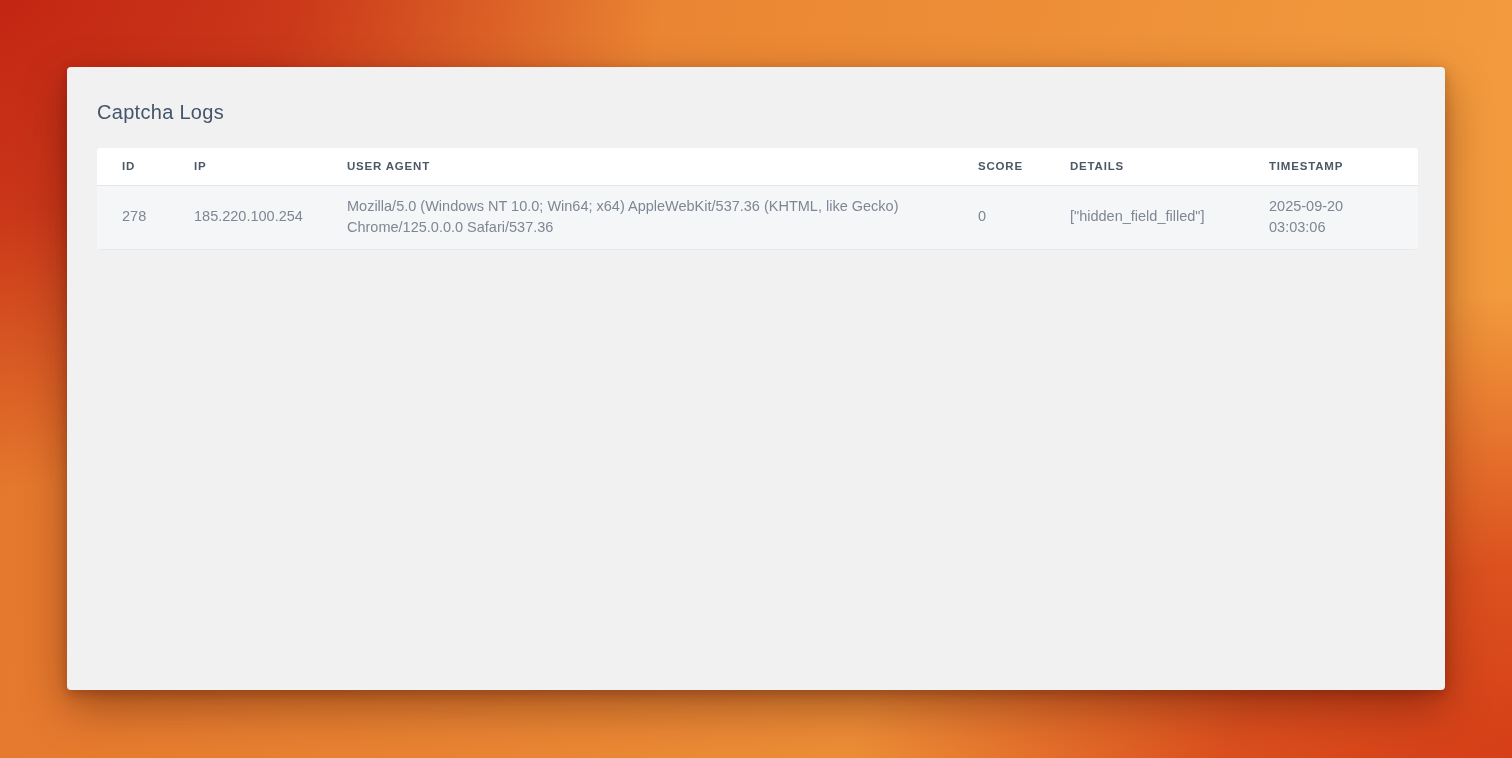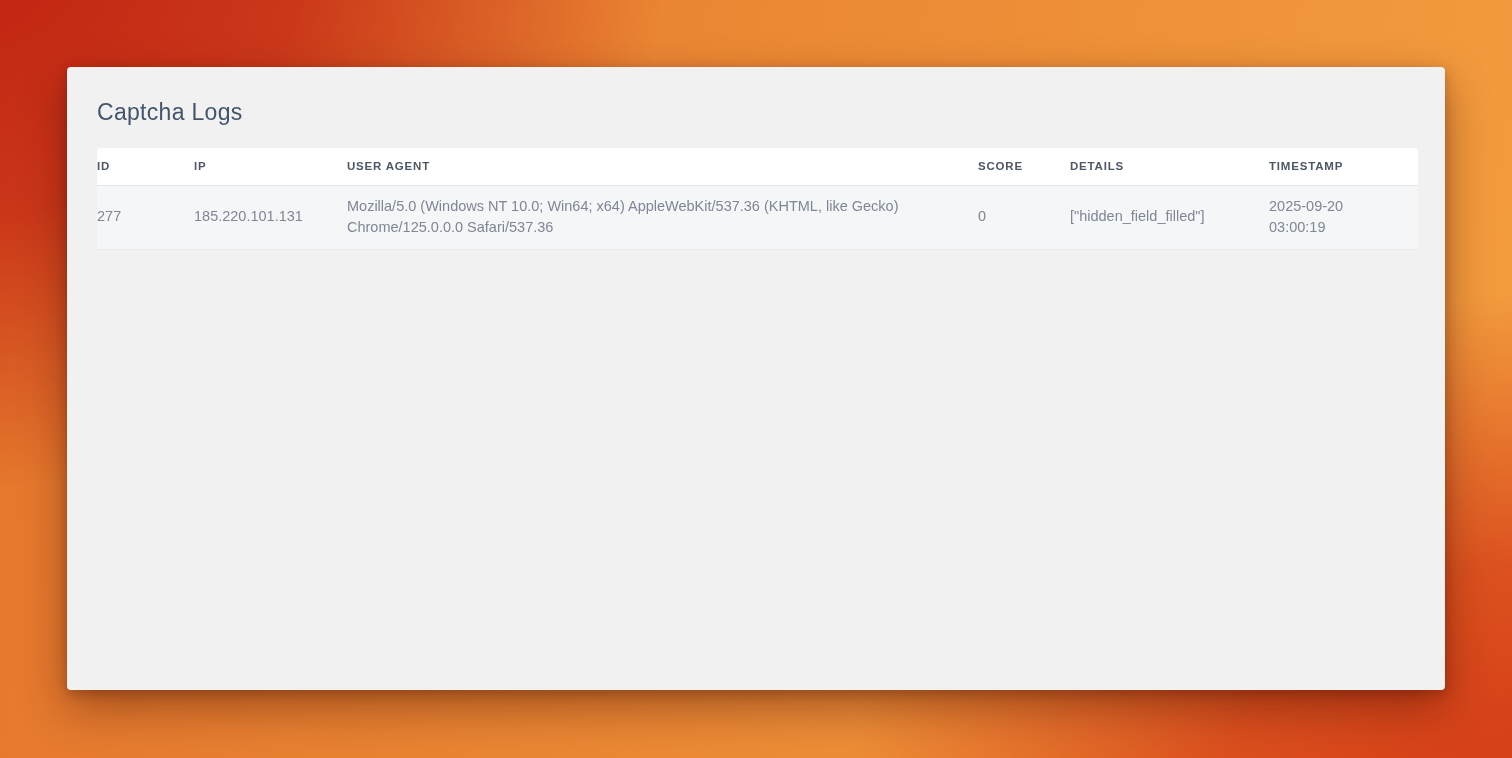--- a/index.html
+++ b/index.html
@@ -16,21 +16,21 @@
     position: absolute;
     left: 67px; top: 67px;
     width: 1378px; height: 623px;
     background: #f1f1f2;
     border-radius: 4px;
     box-shadow: 0 18px 45px rgba(60,10,0,0.40), 0 4px 12px rgba(60,10,0,0.25);
     padding: 16px 27px 0 30px;
     overflow: hidden;
   }
   .title {
-    font-size: 23px;
+    font-size: 20px;
     font-weight: 500;
     color: #44556b;
     letter-spacing: 0.3px;
     margin: 12px 0 19px 0;
     line-height: 34px;
   }
   .table-wrap {
     background: #ffffff;
     border-radius: 4px;
     overflow: hidden;
@@ -52,21 +52,21 @@
     font-weight: 700;
     letter-spacing: 0.07em;
     text-transform: uppercase;
     color: #4c5866;
     background: #ffffff;
     height: 37px;
     padding: 0 14px 0 0;
     border-bottom: 1px solid #e3e5e9;
     vertical-align: middle;
   }
-  thead th:first-child, tbody td:first-child { }
+  thead th:first-child, tbody td:first-child { padding-left: 25px; }
   tbody td {
     font-size: 14.5px;
     color: #7e8794;
     line-height: 21.5px;
     height: 64px;
     padding: 10px 18px 10px 0;
     vertical-align: middle;
     border-bottom: 1px solid #e7e9ec;
     word-wrap: break-word;
   }
@@ -94,24 +94,24 @@
               <th>ID</th>
               <th>IP</th>
               <th>USER AGENT</th>
               <th>SCORE</th>
               <th>DETAILS</th>
               <th>TIMESTAMP</th>
             </tr>
         </thead>
         <tbody id="table-body">
             <tr>
-              <td>277</td>
-              <td>185.220.101.131</td>
+              <td>278</td>
+              <td>185.220.100.254</td>
               <td>Mozilla/5.0 (Windows NT 10.0; Win64; x64) AppleWebKit/537.36 (KHTML, like Gecko) Chrome/125.0.0.0 Safari/537.36</td>
               <td>0</td>
               <td>["hidden_field_filled"]</td>
-              <td>2025-09-20 03:00:19</td>
+              <td>2025-09-20 03:03:06</td>
             </tr>
           </tbody>
       </table>
     </div>
   </div>
 </div>
 
 </body></html>

